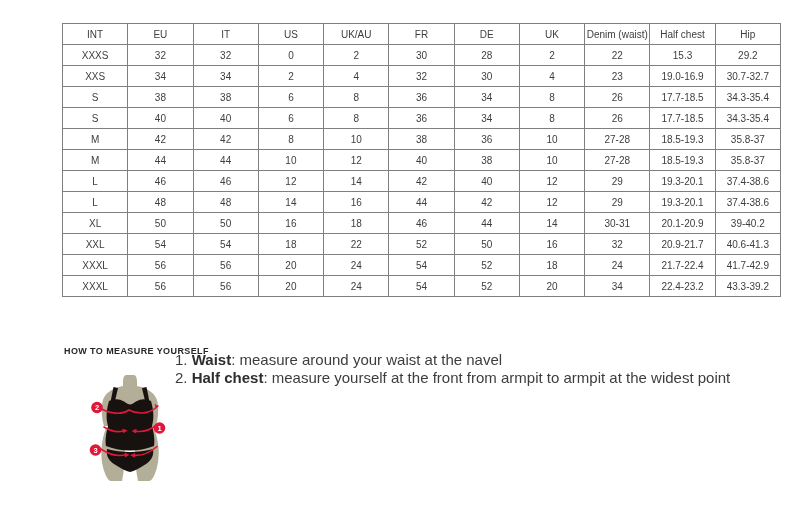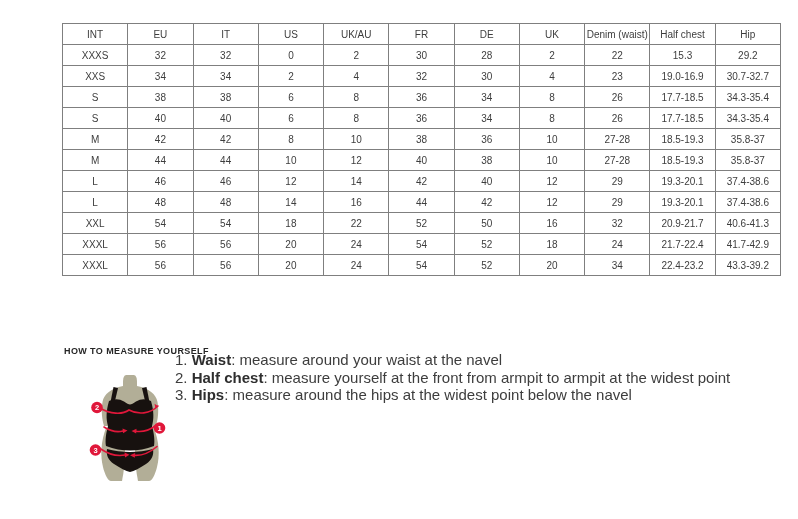--- a/index.html
+++ b/index.html
@@ -174,20 +174,33 @@
         <td>14</td>
         <td>16</td>
         <td>44</td>
         <td>42</td>
         <td>12</td>
         <td>29</td>
         <td>19.3-20.1</td>
         <td>37.4-38.6</td>
       </tr>
       <tr>
+        <td>XL</td>
+        <td>50</td>
+        <td>50</td>
+        <td>16</td>
+        <td>18</td>
+        <td>46</td>
+        <td>44</td>
+        <td>14</td>
+        <td>30-31</td>
+        <td>20.1-20.9</td>
+        <td>39-40.2</td>
+      </tr>
+      <tr>
         <td>XXL</td>
         <td>54</td>
         <td>54</td>
         <td>18</td>
         <td>22</td>
         <td>52</td>
         <td>50</td>
         <td>16</td>
         <td>32</td>
         <td>20.9-21.7</td>
@@ -265,14 +278,13 @@
     <g>
       <circle cx="11.5" cy="79" r="5.8" fill="#e0173a"></circle>
       <text x="11.5" y="81.8" font-size="7.5" font-weight="bold" fill="#ffffff" text-anchor="middle">3</text>
     </g>
   </svg>
 </div>
 
 <div class="measure-list">
     <div class="m-item"><span>1. </span><span class="m-label">Waist</span><span>: measure around your waist at the navel</span></div>
     <div class="m-item"><span>2. </span><span class="m-label">Half chest</span><span>: measure yourself at the front from armpit to armpit at the widest point</span></div>
-    <div class="m-item"><span>3. </span><span class="m-label">Hips</span><span>: measure around the hips at the widest point below the navel</span></div>
   </div>
 
 </body></html>

